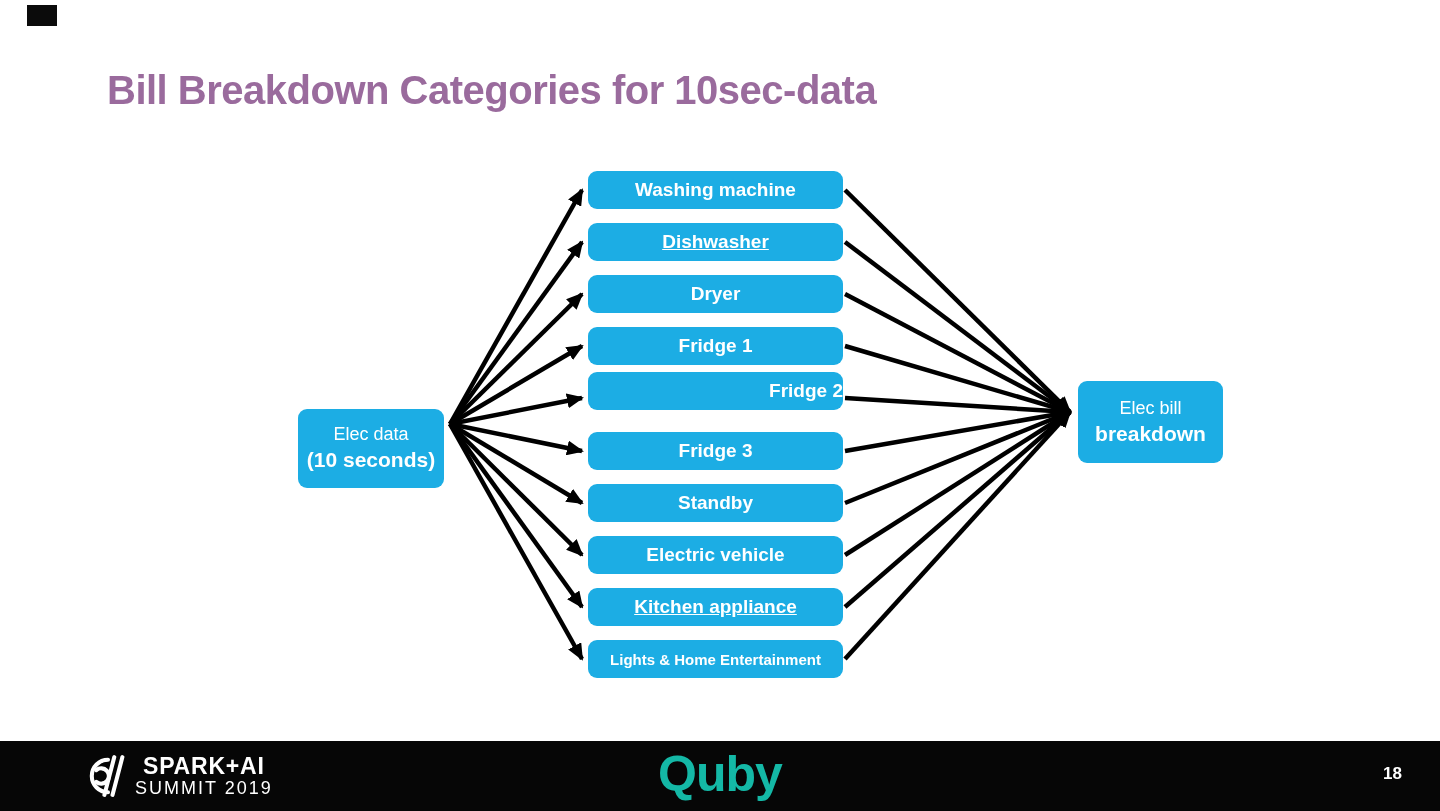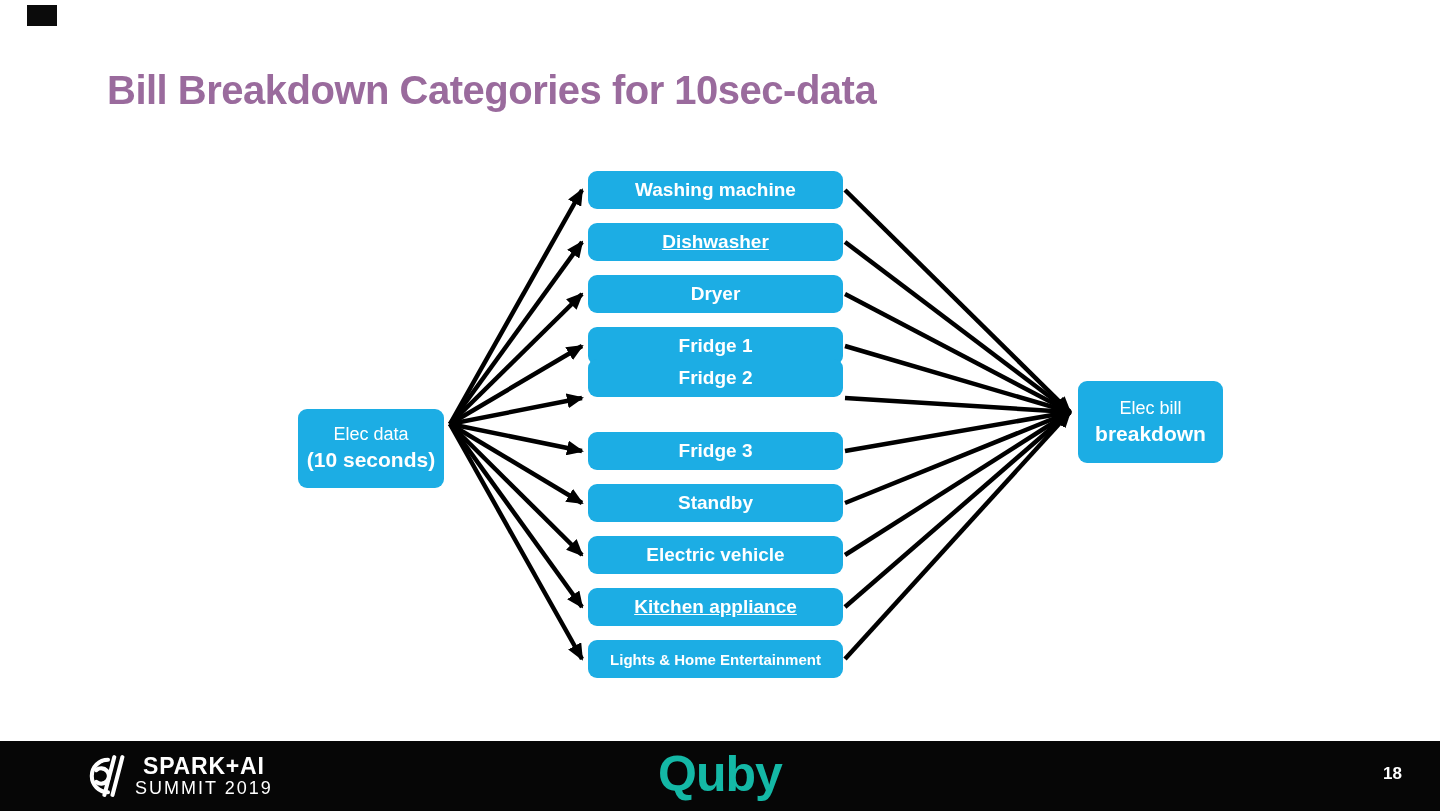--- a/index.html
+++ b/index.html
@@ -156,21 +156,21 @@
       </div>
       <div class="node cat" style="top: 223px; text-decoration: underline;">
         <span>Dishwasher</span>
       </div>
       <div class="node cat" style="top: 275px;">
         <span>Dryer</span>
       </div>
       <div class="node cat" style="top: 327px;">
         <span>Fridge 1</span>
       </div>
-      <div class="node cat" style="top: 359px;">
+      <div class="node cat" style="top: 372px; justify-content: flex-end;">
         <span>Fridge 2</span>
       </div>
       <div class="node cat" style="top: 432px;">
         <span>Fridge 3</span>
       </div>
       <div class="node cat" style="top: 484px;">
         <span>Standby</span>
       </div>
       <div class="node cat" style="top: 536px;">
         <span>Electric vehicle</span>

